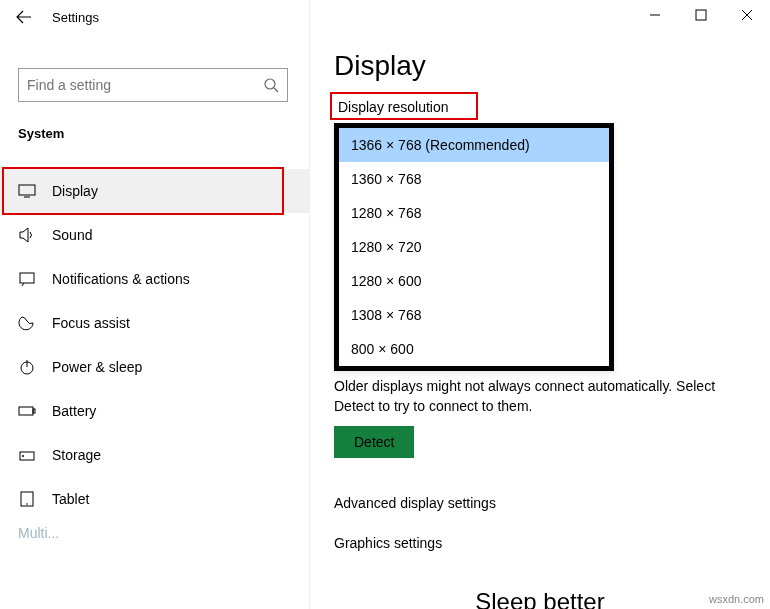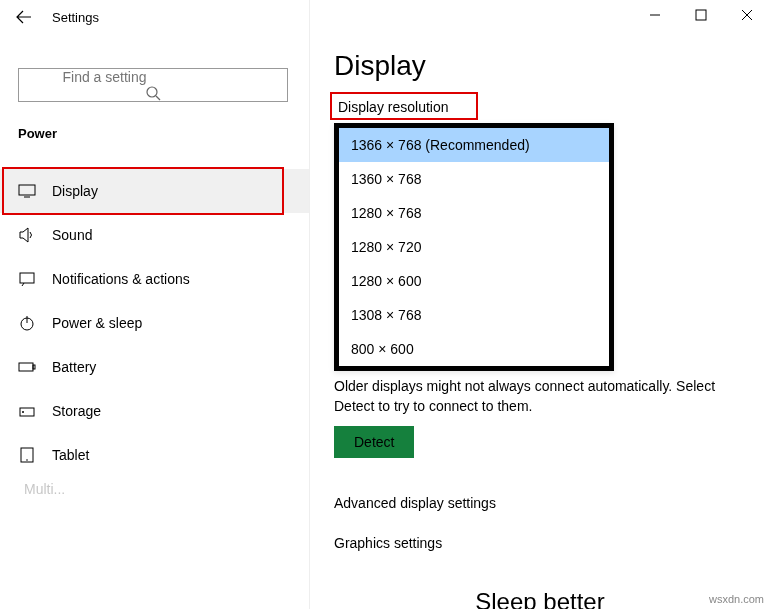--- a/index.html
+++ b/index.html
@@ -9,40 +9,40 @@
     .titlebar .title { font-size: 13px; padding-left: 4px; }
     .winctrl { position: absolute; right: 0; top: 0; display: flex; }
     .winctrl > div { width: 46px; height: 30px; display: flex; align-items: center; justify-content: center; }
     .content { display: flex; height: calc(100% - 34px); }
     .sidebar { width: 310px; padding-top: 26px; position: relative; }
     .sidebar::after { content: ""; position: absolute; right: 0; top: -34px; bottom: 0; width: 1px; background: #eee; }
     .home-row { display: flex; align-items: center; padding: 0 18px; height: 40px; }
     .home-row svg { margin-right: 16px; }
     .home-row span { font-size: 14px; }
     .search-wrap { padding: 8px 18px 18px; }
-    .search-box { display: flex; align-items: center; border: 1px solid #999; height: 34px; padding: 0 8px; width: 270px; flex-direction: column; }
+    .search-box { display: flex; align-items: center; border: 1px solid #999; height: 34px; padding: 0 8px; width: 270px; }
     .search-box input { border: none; outline: none; flex: 1; font-size: 14px; background: transparent; color: #666; }
     .group-hdr { padding: 6px 18px 10px; font-size: 13px; font-weight: 600; }
     .nav-item { display: flex; align-items: center; height: 44px; padding: 0 18px; }
     .nav-item svg { width: 18px; height: 18px; margin-right: 16px; flex-shrink: 0; }
     .nav-item span { font-size: 14px; }
     .nav-item.selected { background: #f0f0f0; }
     .highlight-box { position: absolute; border: 2px solid #d00; pointer-events: none; }
     .main { flex: 1; padding: 16px 24px 0 24px; position: relative; }
     .page-title { font-size: 28px; font-weight: 350; margin-bottom: 14px; }
     .section-label { font-size: 14px; padding: 3px 4px; }
     .dropdown { position: relative; width: 280px; border: 5px solid #000000; margin-top: 5px; background: #fff; box-shadow: 0 2px 6px rgba(0,0,0,0.1); z-index: 5; }
     .dd-item { padding: 9px 12px; font-size: 14px; }
     .dd-item.sel { background: #a8d4ff; }
     .detect-text { font-size: 14px; margin-top: 6px; line-height: 1.4; max-width: 400px; }
     .detect-btn { margin-top: 10px; background: #15803d; border: none; padding: 8px 20px; font-size: 14px; }
     .link { color: #000000; font-size: 14px; cursor: pointer; }
     .main-section-title { font-size: 24px; font-weight: 400; margin-top: 36px; text-align: center; }
     .watermark { position: absolute; bottom: 4px; right: 6px; font-size: 11px; color: #888; }
-    .truncated-nav { padding: 4px 24px; font-size: 14px; color: #737373; opacity: .4; }
+    .truncated-nav { padding: 4px 18px; font-size: 14px; color: #0c4a6e; opacity: .4; }
   </style>
 </head>
 <body>
 
 <div class="titlebar">
   <div class="back">
     <svg width="16" height="16" viewBox="0 0 16 16">
         <path d="M7 2 L1 8 L7 14 M1 8 H15" stroke="#000" stroke-width="1.2" fill="none"></path>
       </svg>
   </div>
@@ -71,21 +71,21 @@
   <div class="sidebar">
     <div class="search-wrap">
       <div class="search-box">
         <input placeholder="Find a setting" style="">
         <svg width="16" height="16" viewBox="0 0 16 16">
             <circle cx="7" cy="7" r="5" stroke="#666" stroke-width="1.2" fill="none"></circle>
             <path d="M11 11 L15 15" stroke="#666" stroke-width="1.2"></path>
           </svg>
       </div>
     </div>
-    <div class="group-hdr">Power</div>
+    <div class="group-hdr">System</div>
 
     <div style="position:relative; margin-top:18px;">
       <div class="nav-item selected">
         <svg viewBox="0 0 18 18">
             <rect x="1" y="3" width="16" height="10" stroke="#000" fill="none"></rect>
             <path d="M6 15 H12" stroke="#000"></path>
           </svg>
         <span>Display</span>
       </div>
       <div class="highlight-box" style="left:2px; top:-2px; width:282px; height:48px;"></div>
@@ -97,20 +97,26 @@
           <path d="M12 6 Q15 9 12 12" stroke="#000" fill="none"></path>
         </svg>
       <span>Sound</span>
     </div>
     <div class="nav-item">
       <svg viewBox="0 0 18 18">
           <rect x="2" y="3" width="14" height="10" stroke="#000" fill="none"></rect>
           <path d="M6 13 L4 16" stroke="#000"></path>
         </svg>
       <span>Notifications &amp; actions</span>
+    </div>
+    <div class="nav-item">
+      <svg viewBox="0 0 18 18">
+          <path d="M4 3 A7 7 0 1 0 15 9 Q11 11 9 7 Q7 3 4 3" stroke="#000" fill="none"></path>
+        </svg>
+      <span>Focus assist</span>
     </div>
     <div class="nav-item">
       <svg viewBox="0 0 18 18">
           <circle cx="9" cy="10" r="6" stroke="#000" fill="none"></circle>
           <path d="M9 2 V9" stroke="#000"></path>
         </svg>
       <span>Power &amp; sleep</span>
     </div>
     <div class="nav-item">
       <svg viewBox="0 0 18 18">

